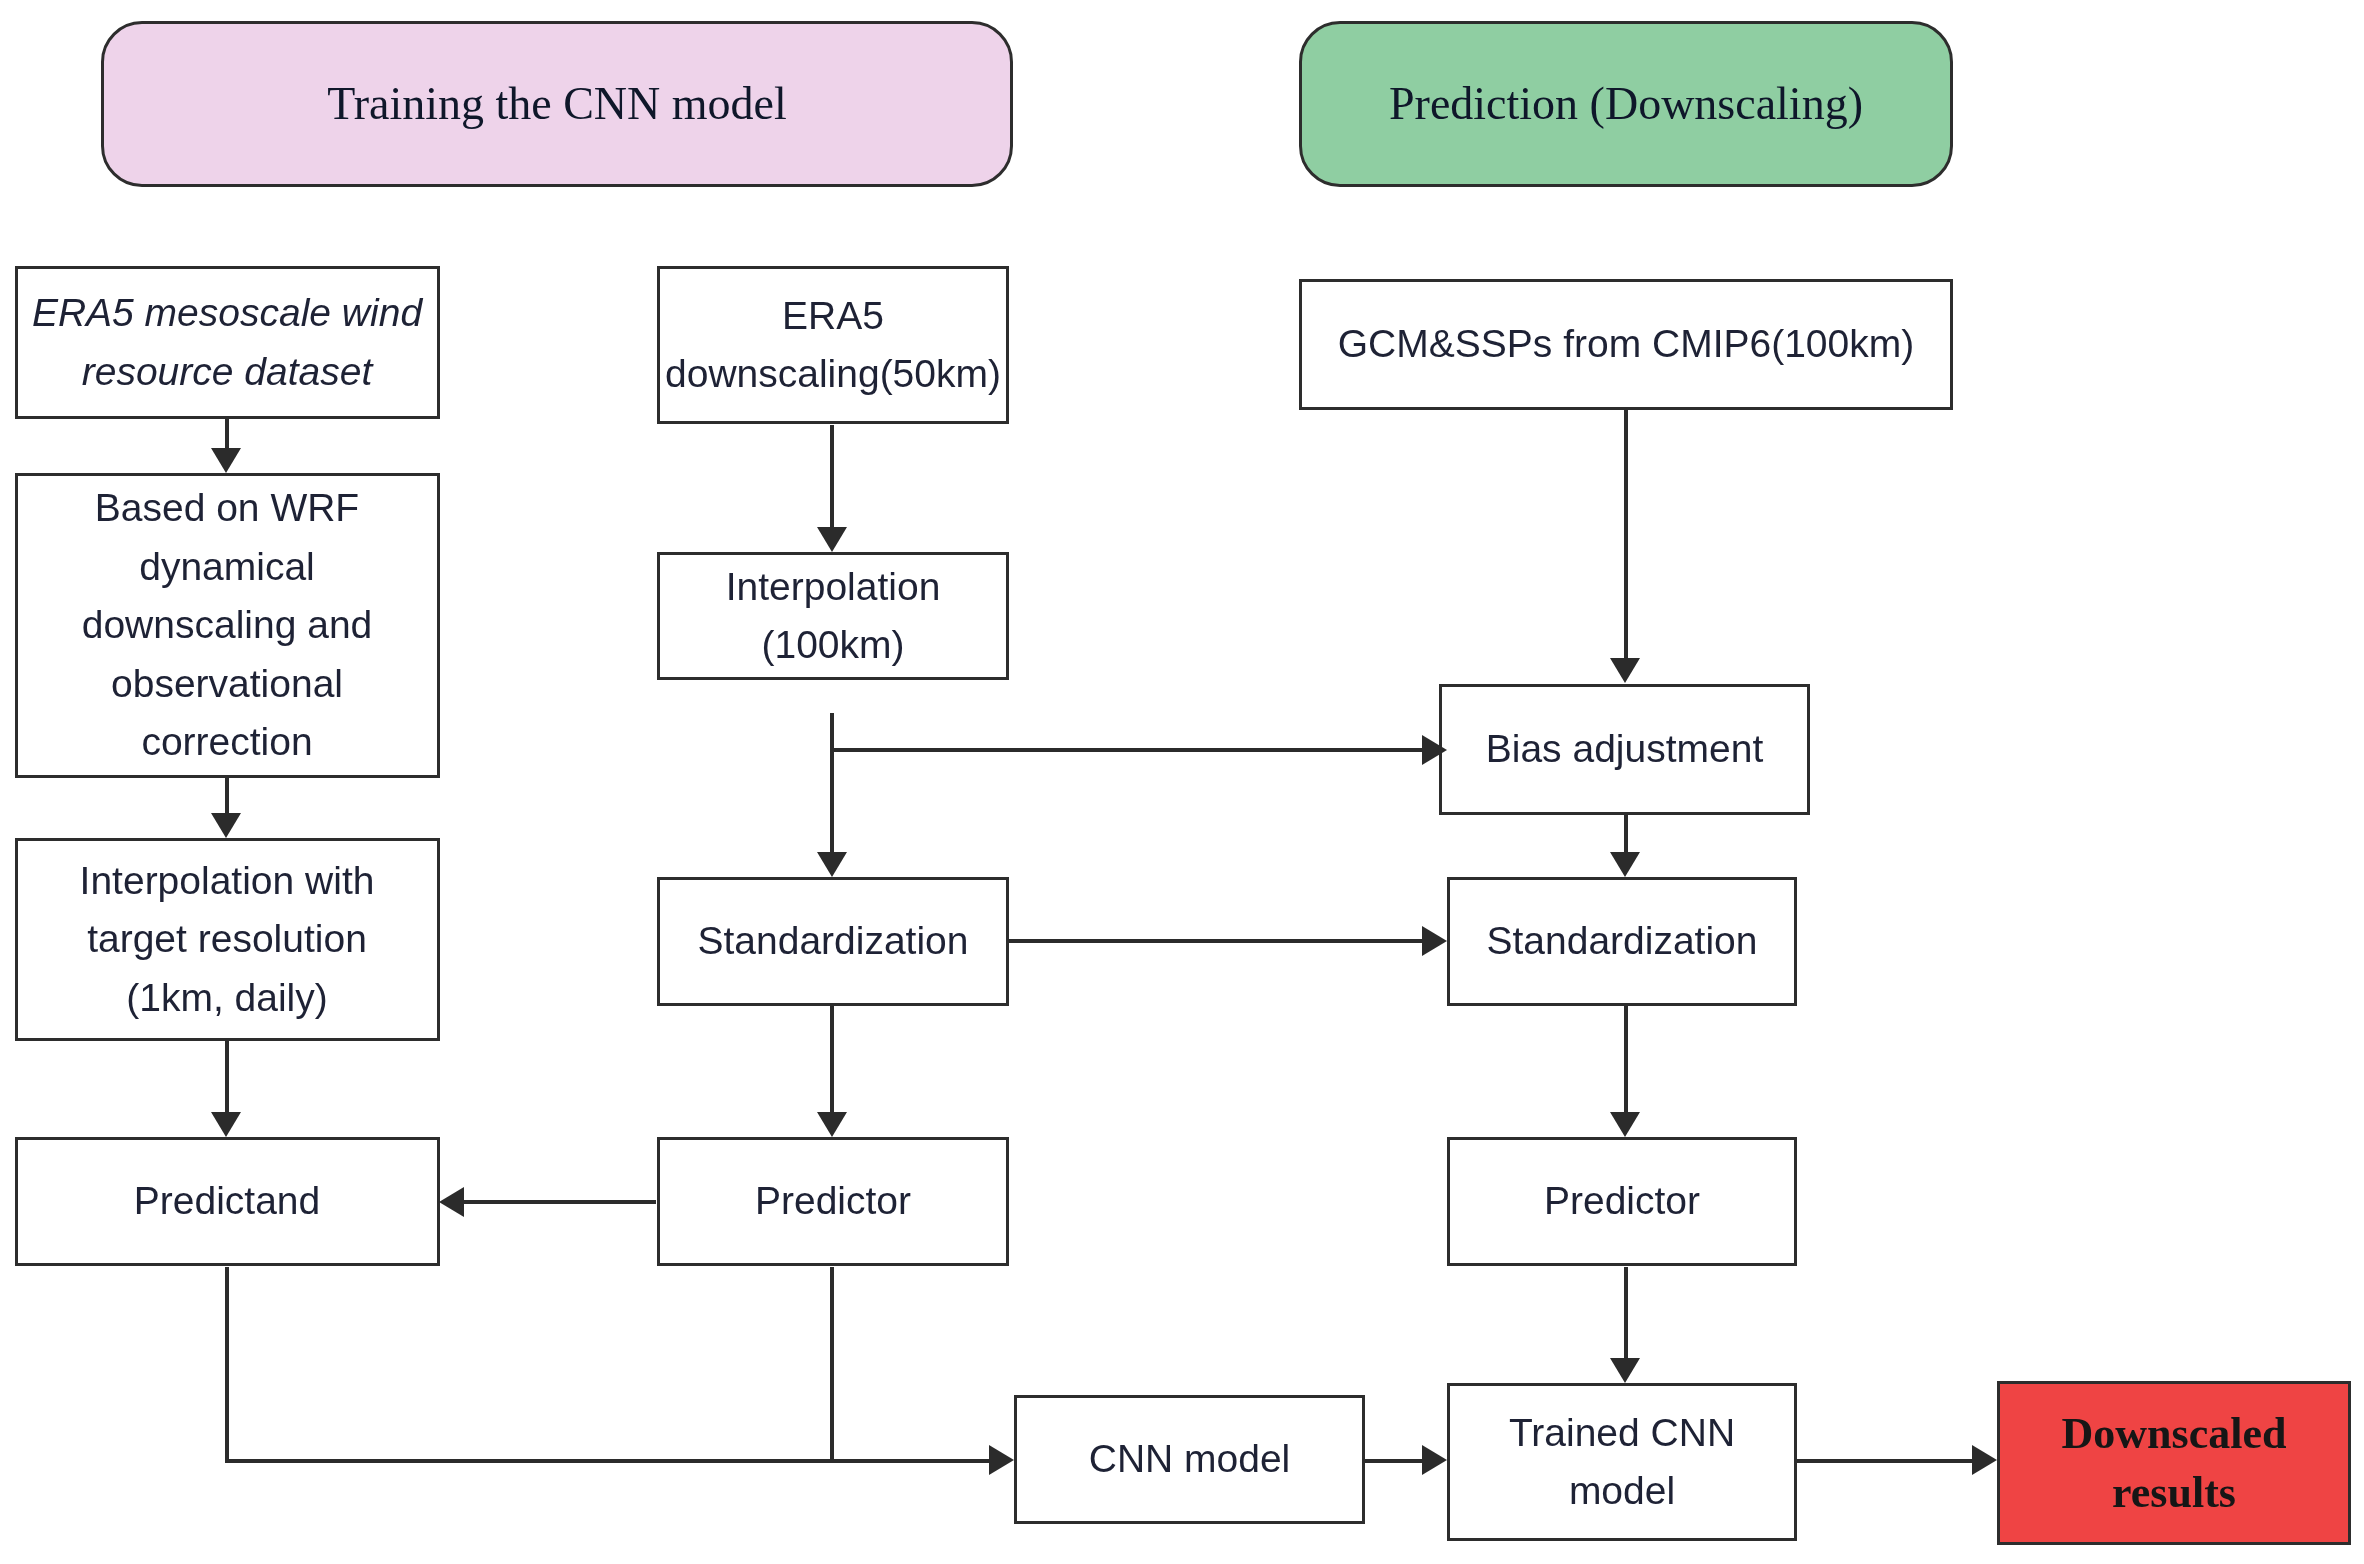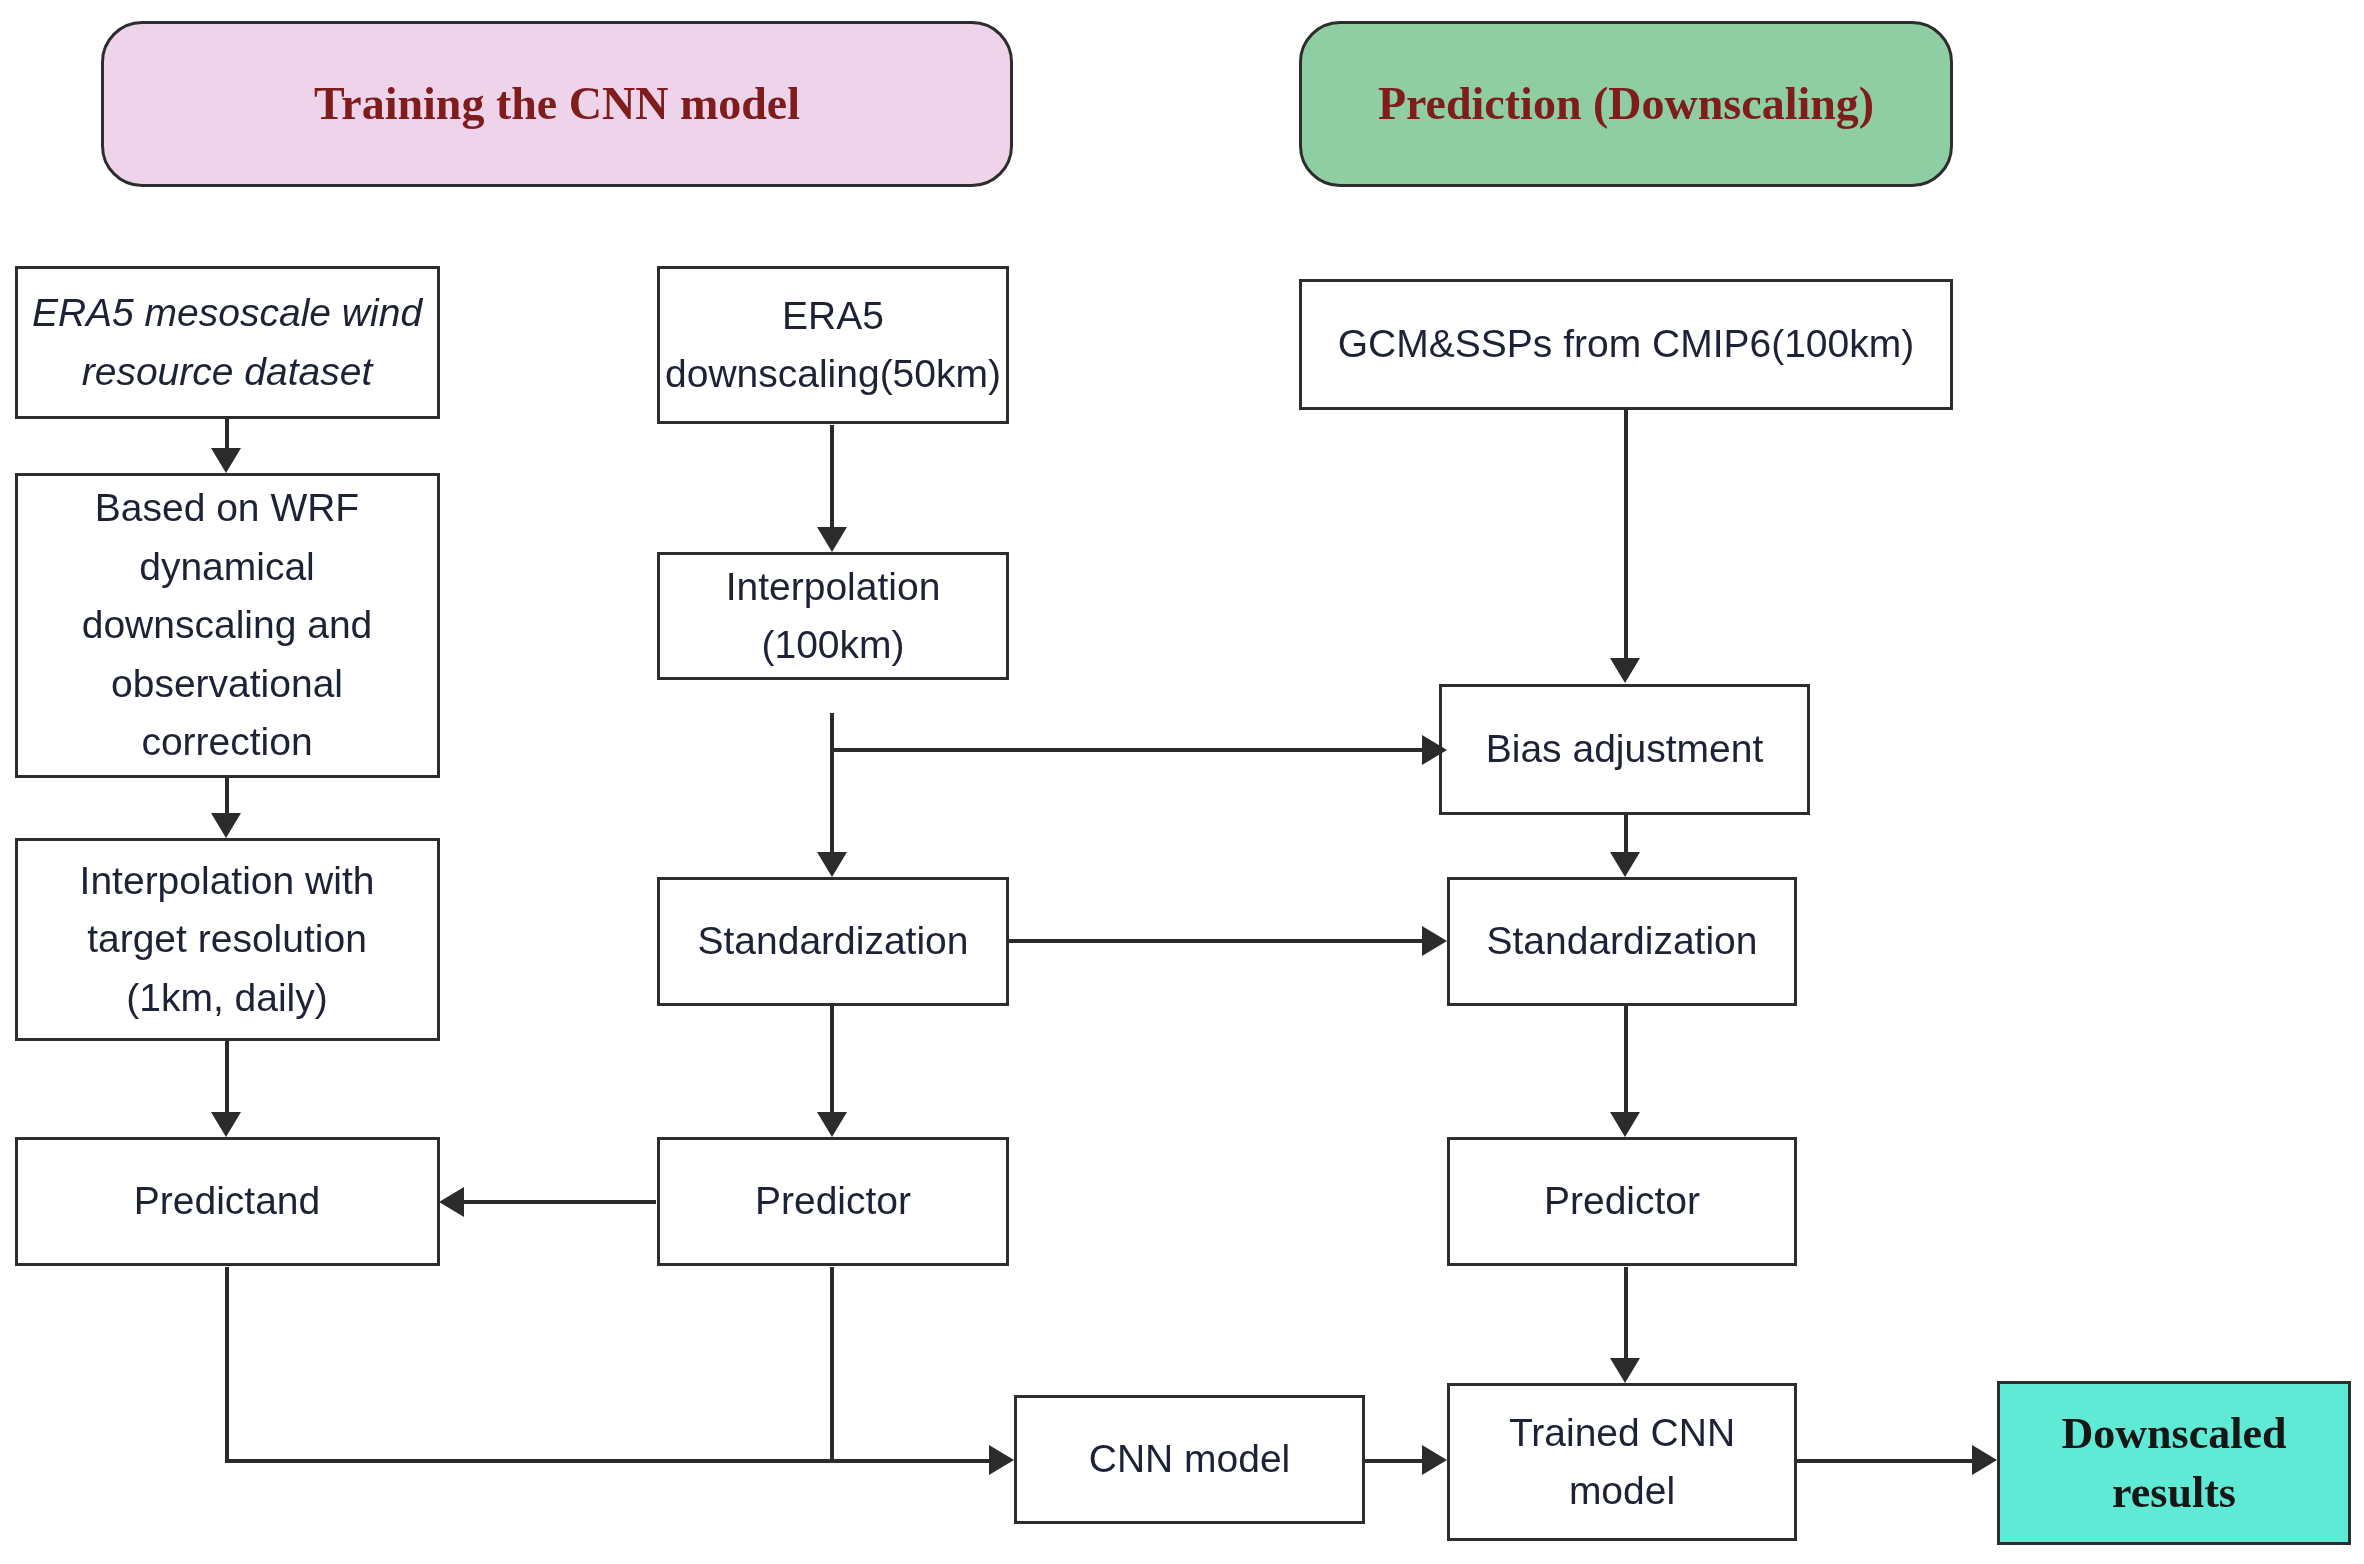--- a/index.html
+++ b/index.html
@@ -21,23 +21,23 @@
     justify-content:center;
     text-align:center;
     font-size:39px;
     line-height:1.5;
     color:#1e2235;
     white-space:pre-line;
   }
   .banner{
     border-radius:41px;
     font-family:"Liberation Serif",serif;
-    font-weight:bold;
+    font-weight:normal;
     font-size:46px;
-    color:#7f1d1d;
+    color:#0f172a;
     line-height:1.2;
     text-align:center;
   }
   .result{
     font-family:"Liberation Serif",serif;
     font-weight:bold;
     font-size:44px;
     color:#161616;
     line-height:1.35;
   }
@@ -84,21 +84,21 @@
   <div class="box" style="left:657px;top:1137px;width:352px;height:129px;">Predictor</div>
 
   <div class="box" style="left:1299px;top:279px;width:654px;height:131px;">GCM&amp;SSPs from CMIP6(100km)</div>
   <div class="box" style="left:1439px;top:684px;width:371px;height:131px;">Bias adjustment</div>
   <div class="box" style="left:1447px;top:877px;width:350px;height:129px;">Standardization</div>
   <div class="box" style="left:1447px;top:1137px;width:350px;height:129px;">Predictor</div>
 
   <div class="box" style="left:1014px;top:1395px;width:351px;height:129px;">CNN model</div>
   <div class="box" style="left:1447px;top:1383px;width:350px;height:158px;">Trained CNN
 model</div>
-  <div class="box result" style="left: 1997px; top: 1381px; width: 354px; height: 164px; background: #5eead4;">Downscaled
+  <div class="box result" style="left: 1997px; top: 1381px; width: 354px; height: 164px; background: #ef4444;">Downscaled
 results</div>
 
   <div class="lv" style="left:225px;top:419px;height:29px;"></div>
   <div class="ad" style="left:211px;top:448px;"></div>
 
   <div class="lv" style="left:225px;top:778px;height:35px;"></div>
   <div class="ad" style="left:211px;top:813px;"></div>
 
   <div class="lv" style="left:225px;top:1041px;height:71px;"></div>
   <div class="ad" style="left:211px;top:1112px;"></div>

